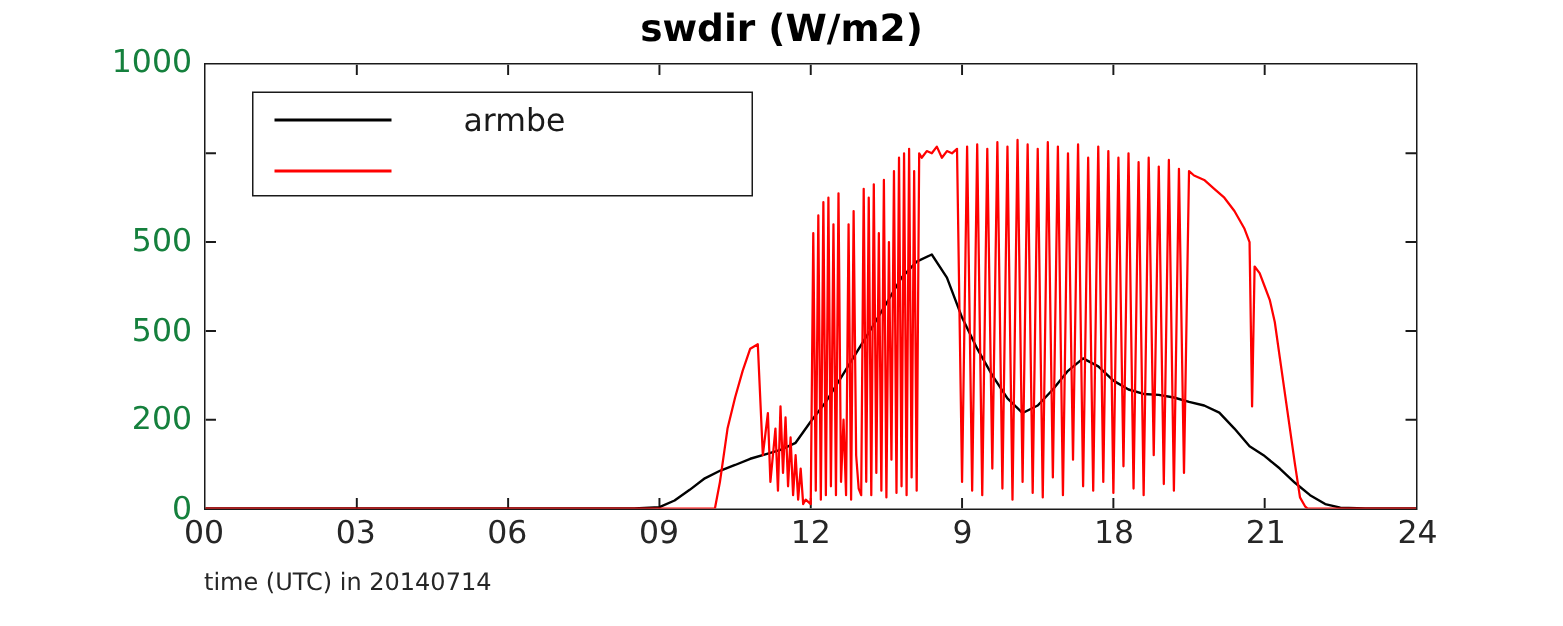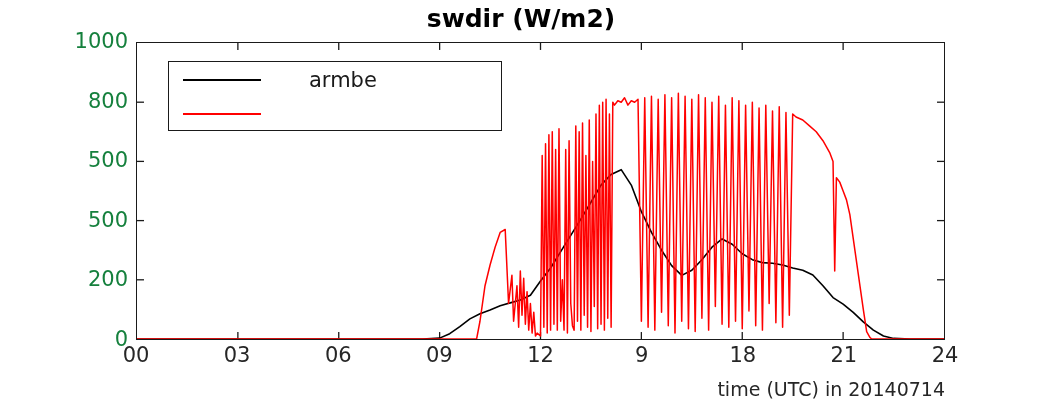--- a/index.html
+++ b/index.html
@@ -82,22 +82,22 @@
     font-size: 21px;
     color: #262626;
     font-family: "DejaVu Sans", sans-serif;
     line-height: 1;
   }
   #xlabel {
     position: absolute;
     left: 136px;
     top: 378px;
     width: 809px;
-    text-align: right;
-    font-size: 19px;
+    text-align: left;
+    font-size: 16px;
     color: #262626;
     font-family: "DejaVu Sans", sans-serif;
   }
   #legend {
     position: absolute;
     left: 168px;
     top: 61px;
     width: 334px;
     height: 70px;
     border: 1.2px solid #1a1a1a;
@@ -135,21 +135,20 @@
 
 <div id="figure">
 
   <div id="chart-title">swdir  (W/m2)</div>
 
   <div id="ytick-labels">
       <div class="ytick-label" style="top: 287px;">0</div>
       <div class="ytick-label" style="top: 227.4px;">200</div>
       <div class="ytick-label" style="top: 167.8px;">500</div>
       <div class="ytick-label" style="top: 108.2px;">500</div>
-      <div class="ytick-label" style="top: 48.6px;">800</div>
       <div class="ytick-label" style="top: -11px;">1000</div>
     </div>
 
   <div id="plot-area">
     <svg id="plot-svg" viewBox="0 0 809 298" preserveAspectRatio="none">
       <g id="ticks-group">
           <line x1="101.125" y1="298" x2="101.125" y2="291" stroke="#1a1a1a" stroke-width="1.3" vector-effect="non-scaling-stroke"></line>
           <line x1="101.125" y1="0" x2="101.125" y2="7" stroke="#1a1a1a" stroke-width="1.3" vector-effect="non-scaling-stroke"></line>
           <line x1="202.25" y1="298" x2="202.25" y2="291" stroke="#1a1a1a" stroke-width="1.3" vector-effect="non-scaling-stroke"></line>
           <line x1="202.25" y1="0" x2="202.25" y2="7" stroke="#1a1a1a" stroke-width="1.3" vector-effect="non-scaling-stroke"></line>

